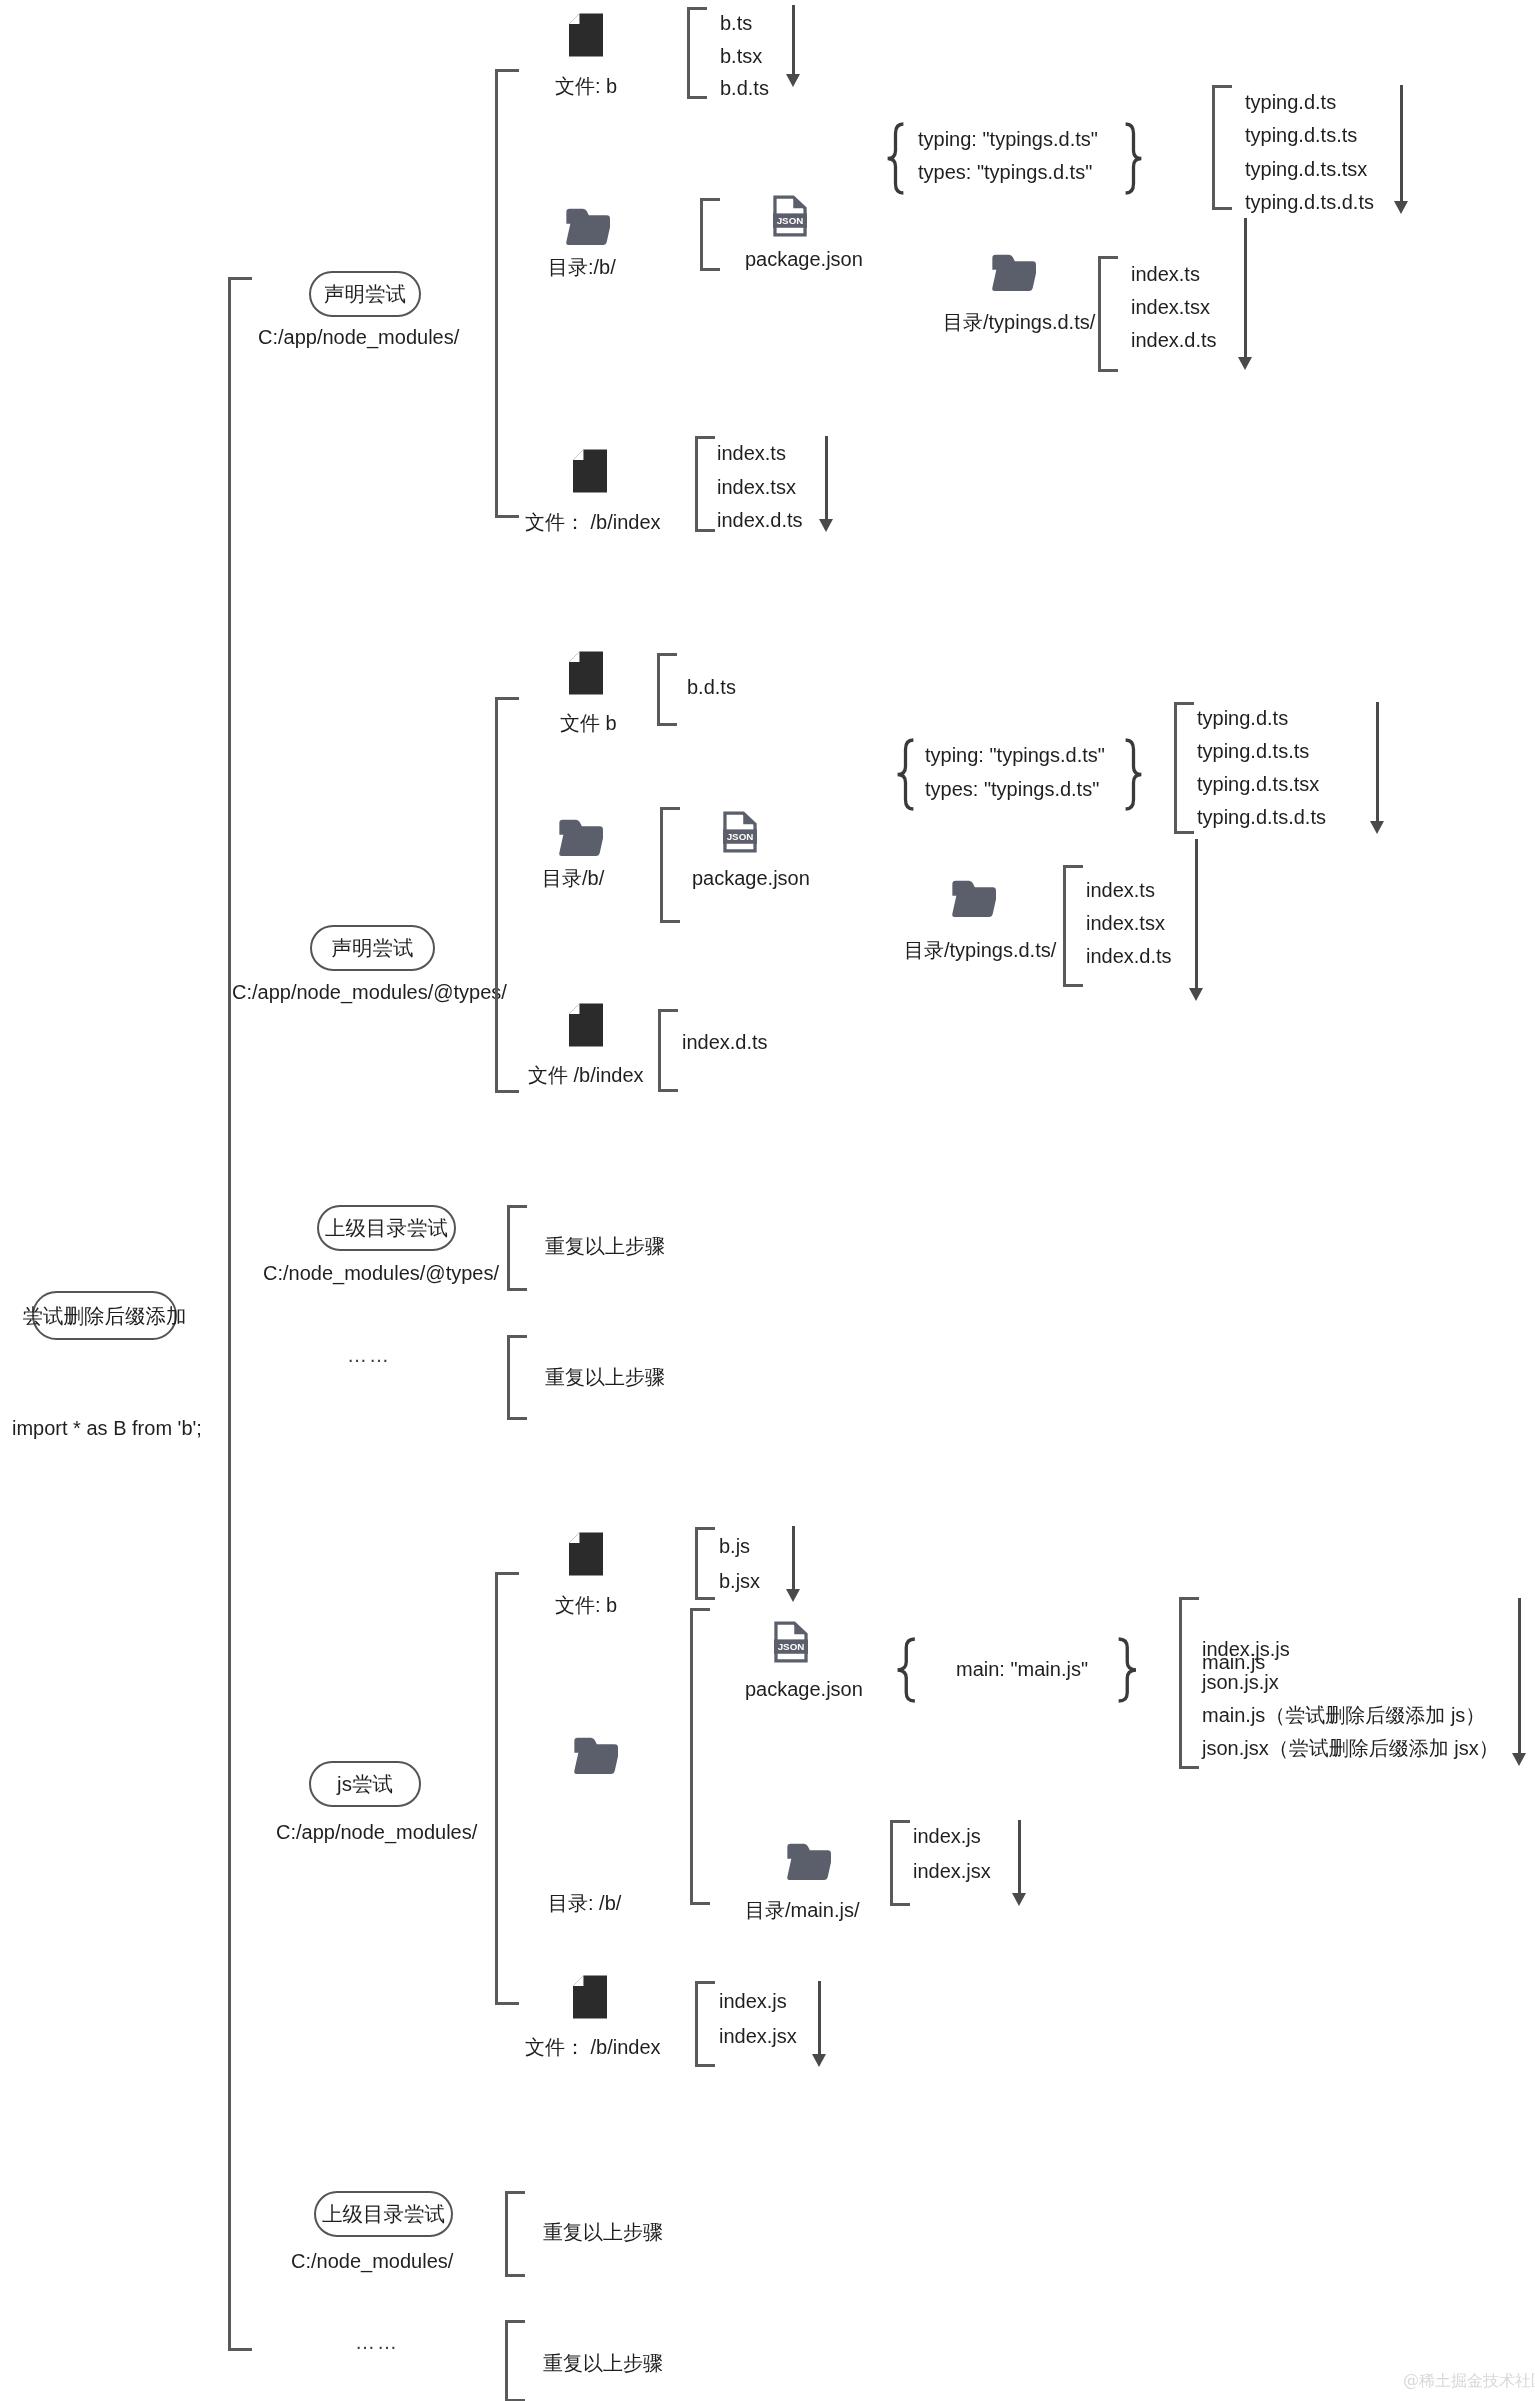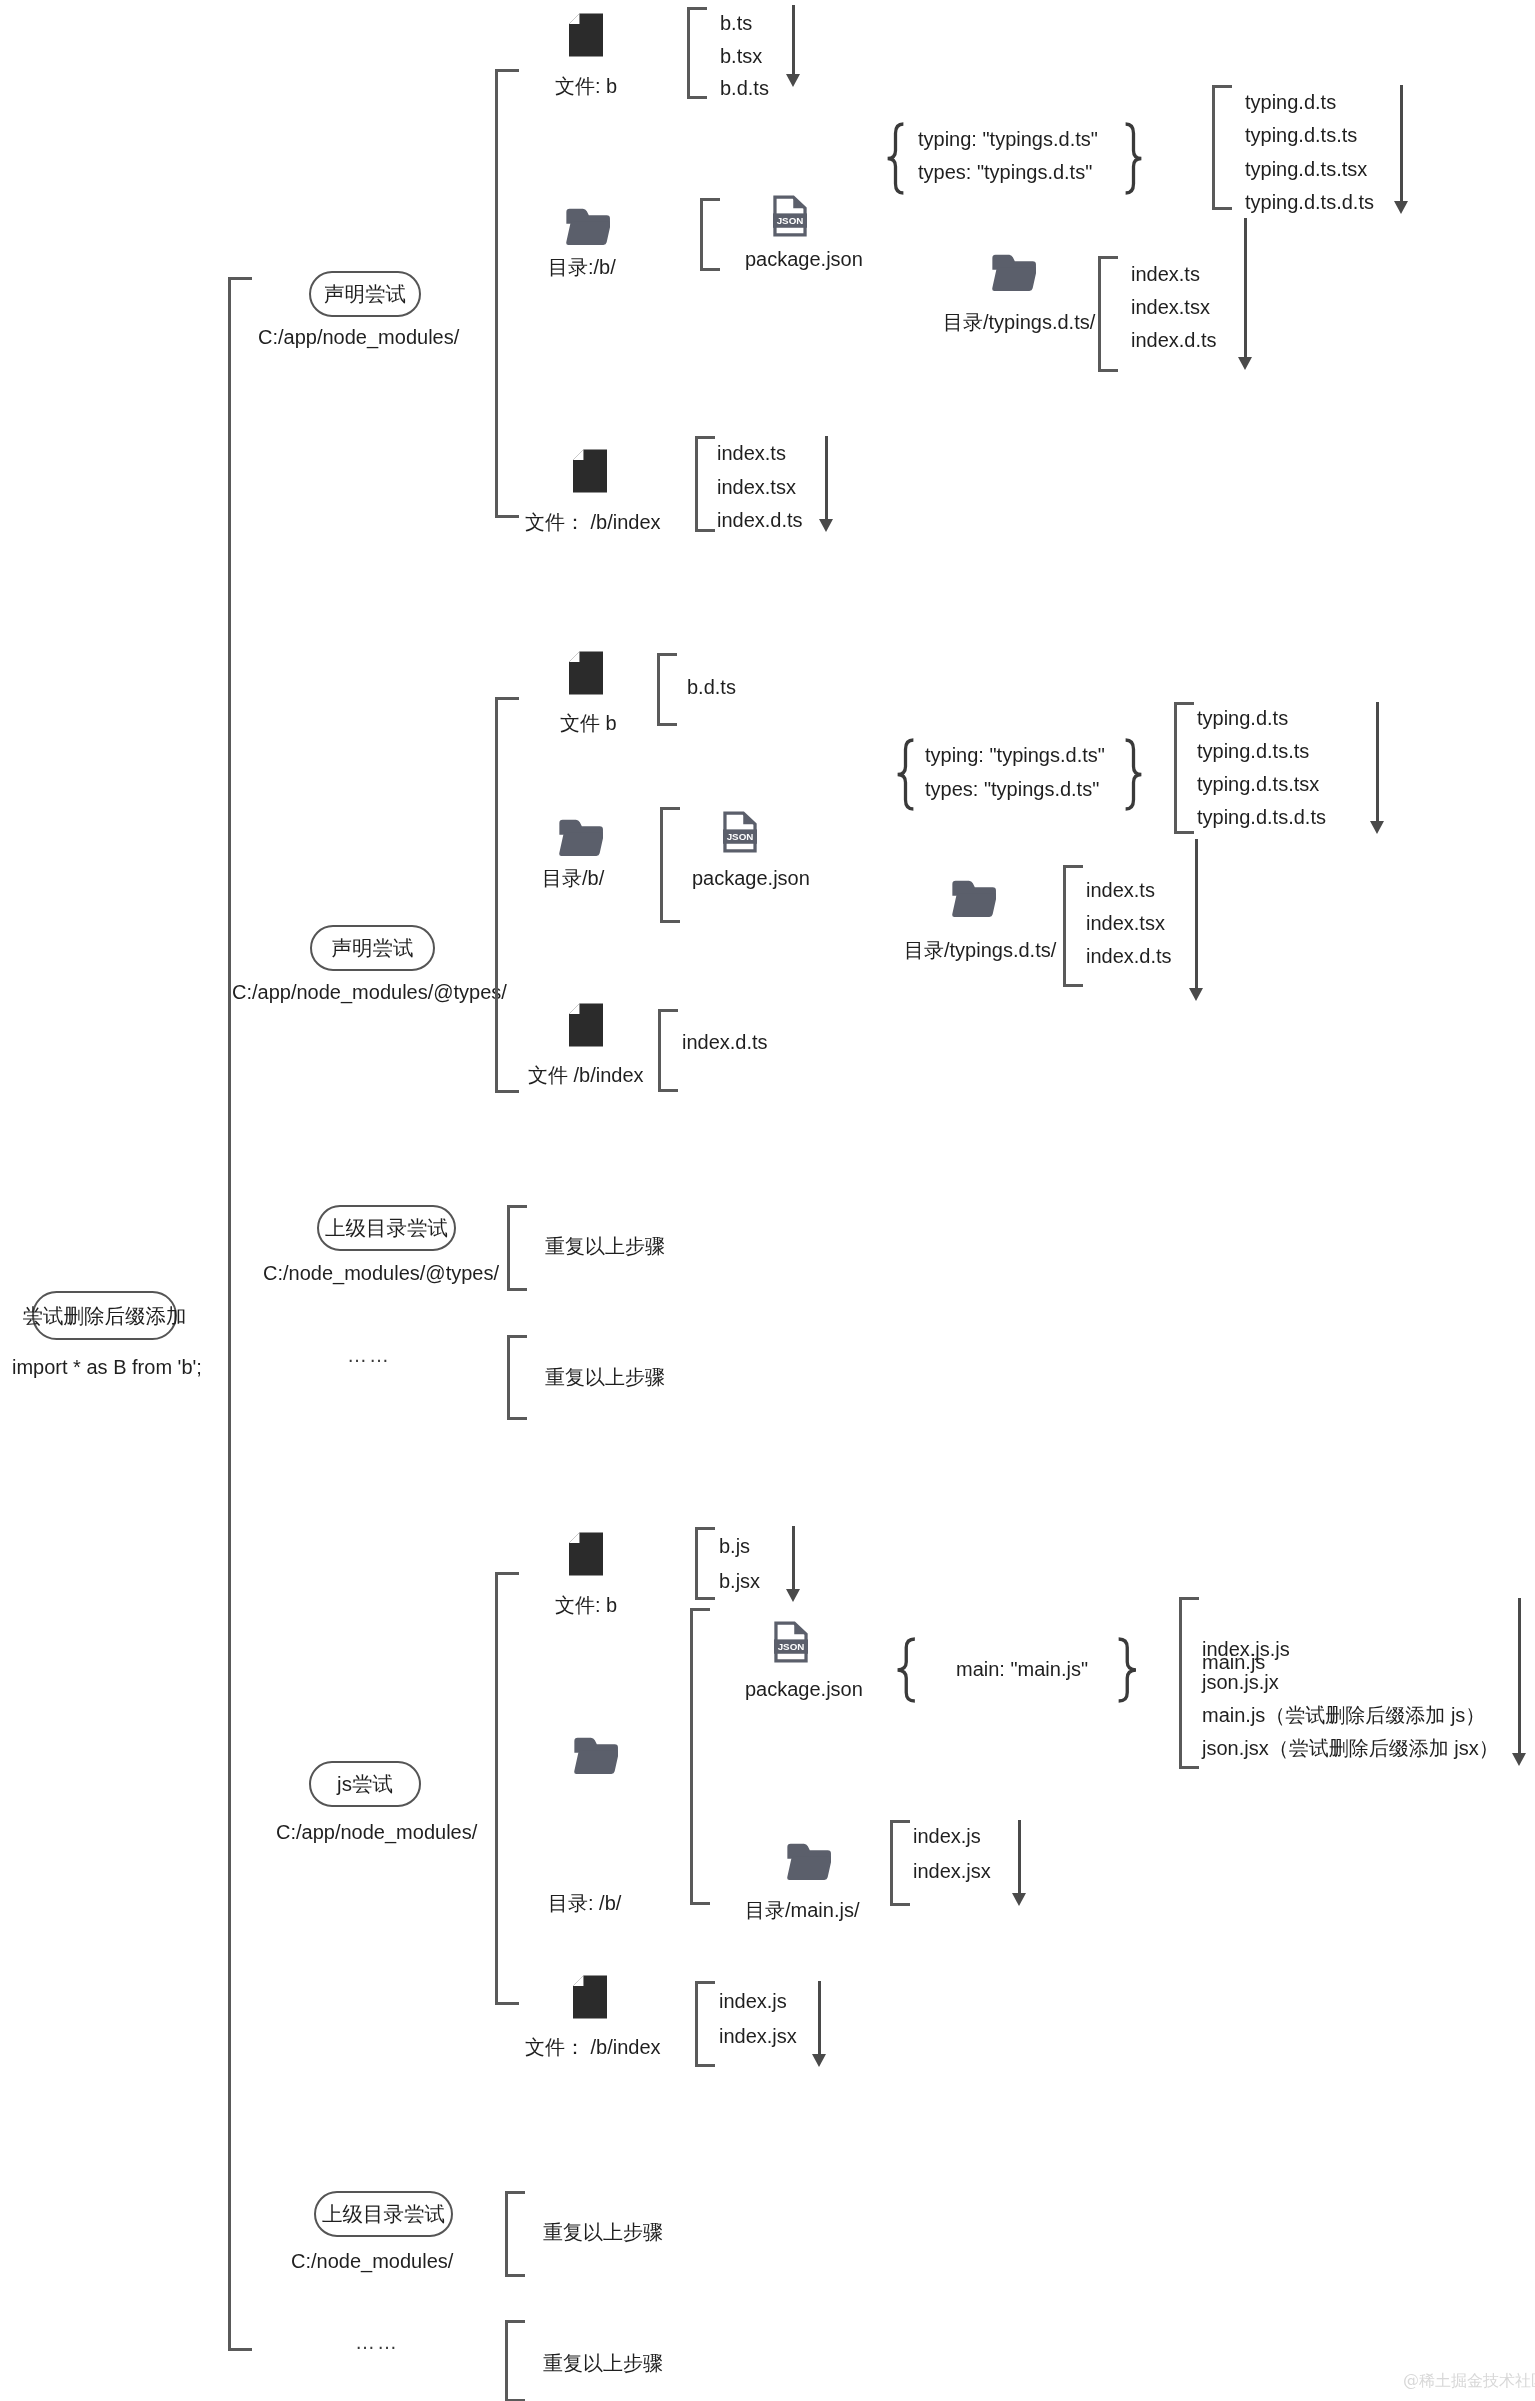--- a/index.html
+++ b/index.html
@@ -76,21 +76,21 @@
   }
 </style>
 </head>
 <body>
 
 <div id="canvas">
 
   <div class="pill" style="left:32px;top:1291px;width:145px;height:49px;">
     <span>尝试删除后缀添加</span>
   </div>
-  <div class="txt" style="left:12px;top:1357px;">import * as B from 'b';</div>
+  <div class="txt" style="left:12px;top:1418px;">import * as B from 'b';</div>
 
   <div class="brk" style="left:228px;top:277px;width:24px;height:2074px;"></div>
 
   <div class="pill" style="left:309px;top:271px;width:112px;height:46px;">
     <span>声明尝试</span>
   </div>
   <div class="txt" style="left:258px;top:327px;">C:/app/node_modules/</div>
 
   <div class="brk" style="left:495px;top:69px;width:24px;height:449px;"></div>
 

